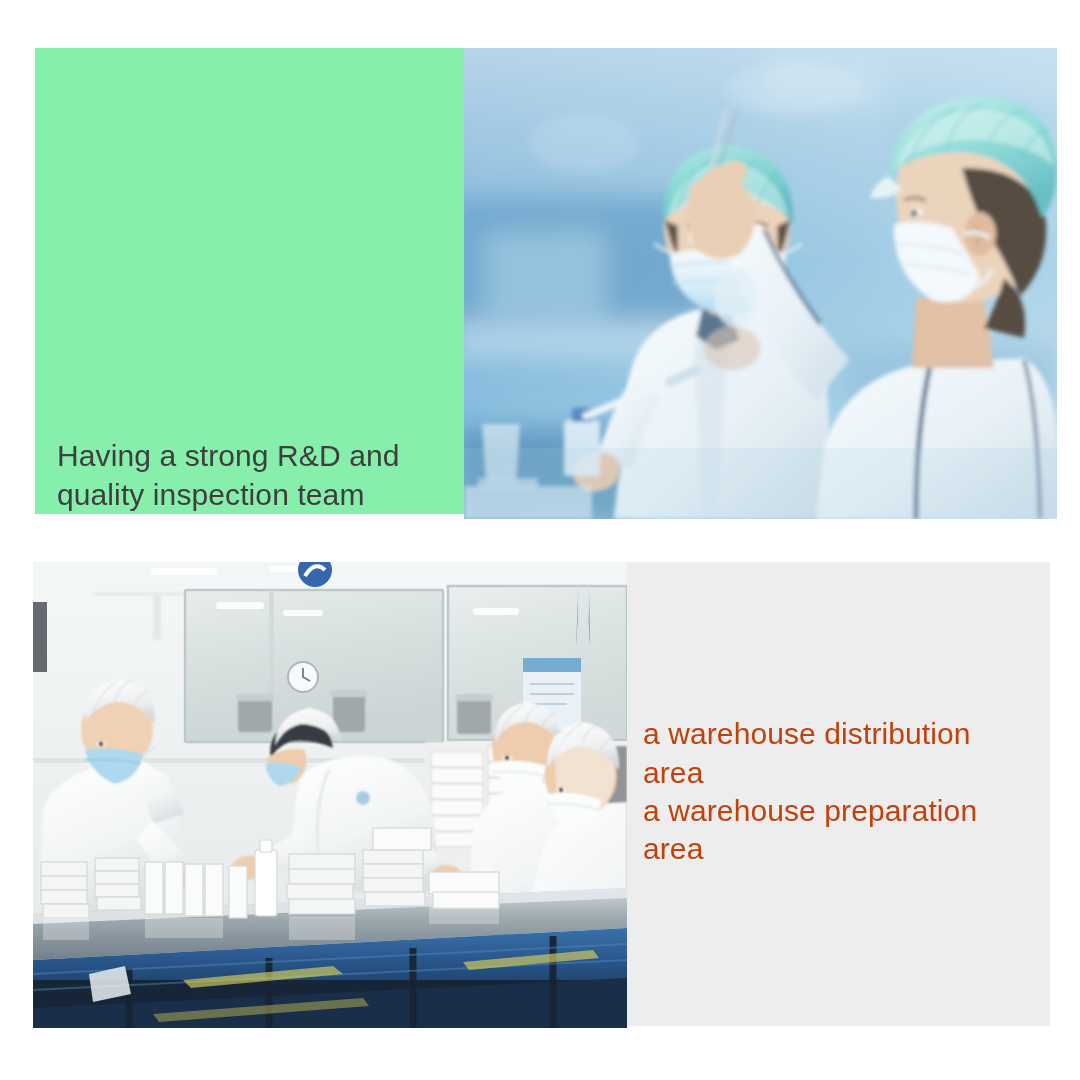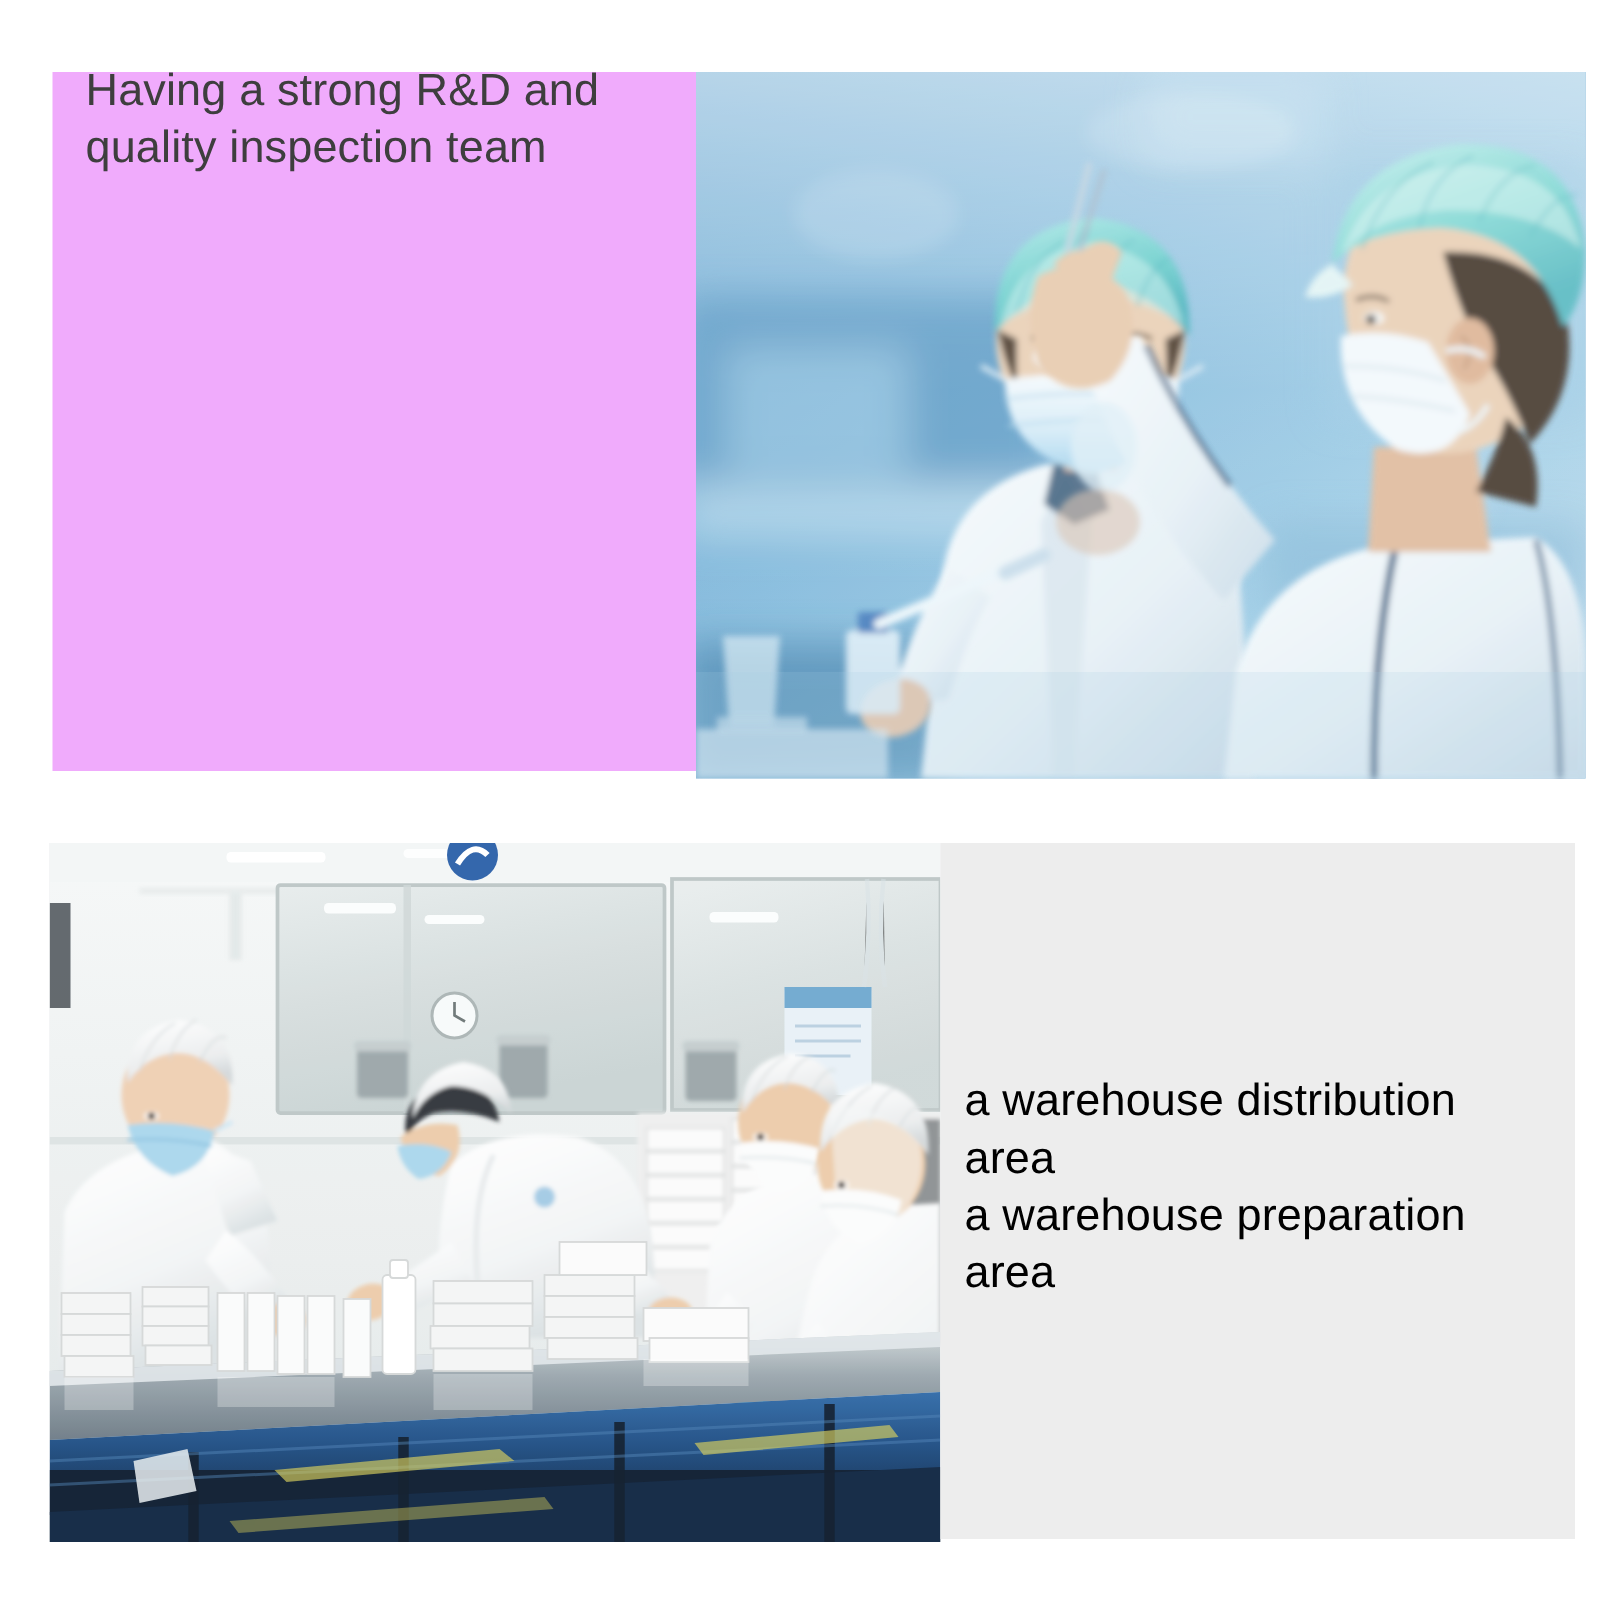--- a/index.html
+++ b/index.html
@@ -22,23 +22,23 @@
     top: 48px;
     width: 1022px;
     height: 471px;
   }
   .caption-panel-top {
     position: absolute;
     left: 0;
     top: 0;
     width: 429px;
     height: 466px;
-    background: #f0abfc;
+    background: #86efac;
     display: flex;
-    align-items: flex-start;
+    align-items: flex-end;
   }
   .caption-text-top {
     padding-left: 22px;
     padding-right: 10px;
     font-size: 30px;
     font-weight: 300;
     line-height: 1.28;
     color: #3e3e3e;
     letter-spacing: 0.1px;
     white-space: pre-line;
@@ -62,21 +62,21 @@
     background: #ededed;
     display: flex;
     align-items: center;
   }
   .caption-text-bottom {
     padding-left: 16px;
     padding-right: 17px;
     font-size: 30px;
     font-weight: 300;
     line-height: 1.28;
-    color: #000000;
+    color: #c2410c;
     letter-spacing: 0.1px;
     white-space: pre-line;
     margin-top: -4px;
   }
 
   
   .photo-lab {
     position: absolute;
     left: 429px;
     top: 0;

